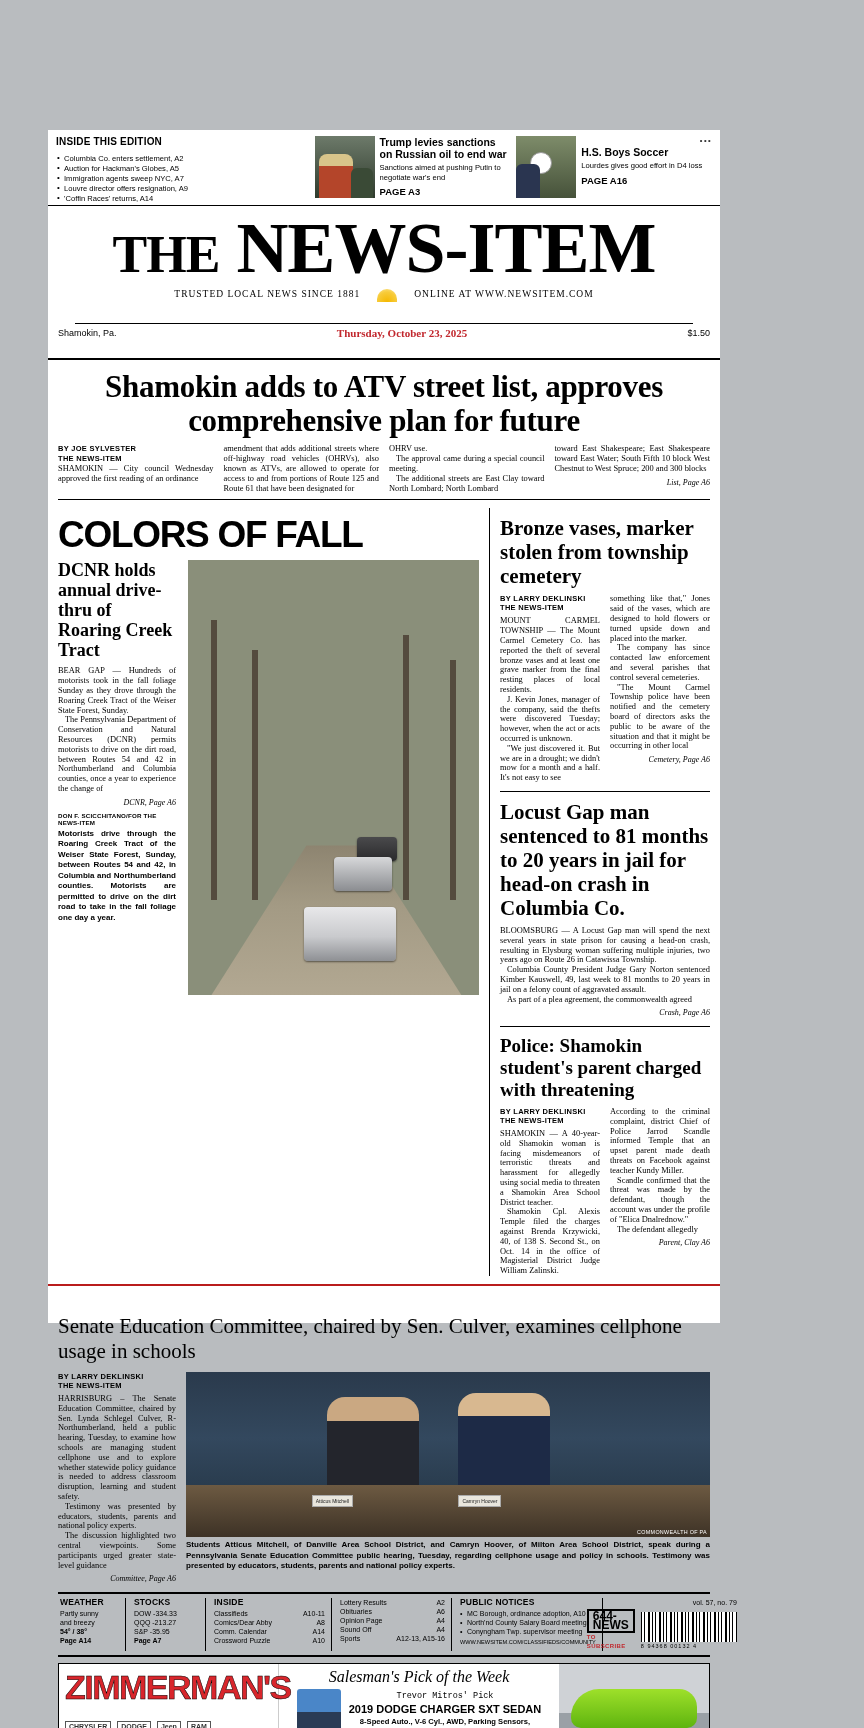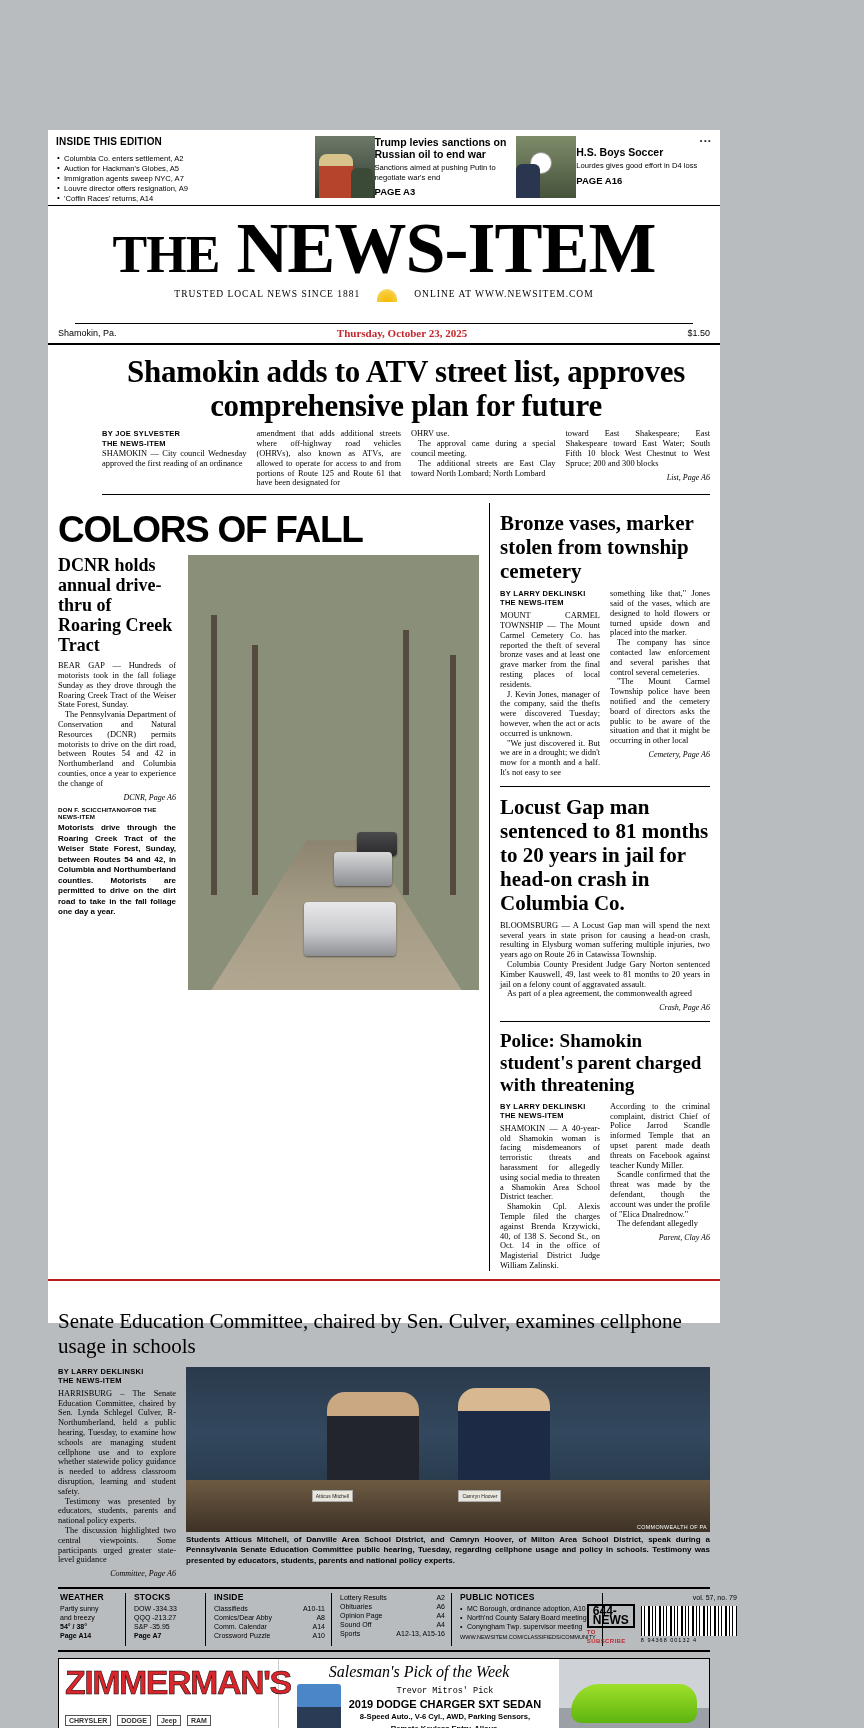--- a/index.html
+++ b/index.html
@@ -35,21 +35,21 @@
   }
   .teaser-list { list-style: none; margin:0; padding:0; }
   .teaser-list li {
     font-family: "Liberation Sans", sans-serif;
     font-size: 7.6px; line-height: 10px;
     padding-left: 8px; position: relative;
   }
   .teaser-list li:before {
     content: "•"; position: absolute; left: 1px; top: -1px; font-size: 8px;
   }
-  .teaser-item { width: 200px; display: flex; }
+  .teaser-item { width: 200px; display: flex; gap: 5px; }
   .teaser-thumb { width: 60px; height: 62px; flex: none; overflow: hidden; position: relative; }
   .teaser-txt { flex: 1; }
   .teaser-head {
     font-family: "Liberation Sans", sans-serif;
     font-weight: bold; font-size: 10.5px; line-height: 12px;
   }
   .teaser-sub {
     font-family: "Liberation Sans", sans-serif;
     font-size: 7.6px; line-height: 9.5px; margin-top: 3px;
   }
@@ -82,26 +82,26 @@
     width: 34px; height: 16px; position: relative; display:inline-block;
   }
   .sun:before {
     content:""; position:absolute; left: 7px; top: 3px; width: 20px; height: 13px;
     background: radial-gradient(circle at 50% 100%, #f5b800 0%, #f7cb3a 60%, #fde9a0 100%);
     border-radius: 10px 10px 0 0;
   }
   .dateline {
     display: flex; justify-content: space-between; align-items: center;
     font-family: "Liberation Sans", sans-serif;
-    font-size: 9px; padding: 3px 10px 4px 10px;
+    font-size: 9px; padding: 3px 10px 19px 10px;
     border-bottom: 2px solid #000;
   }
   .dateline .date { font-family:"Liberation Serif", serif; font-weight: bold; font-size: 11px; color: #c1272d; }
   
-  .lead { padding: 6px 10px 8px 10px; margin-left: 44px; }
+  .lead { padding: 6px 10px 8px 10px; }
   .lead h1 {
     font-family: "Liberation Serif", serif;
     font-weight: bold; font-size: 31px; line-height: 34px;
     text-align: center; margin: 4px 0 6px 0; letter-spacing: -.3px;
   }
   .byline {
     font-family: "Liberation Sans", sans-serif;
     font-weight: bold; font-size: 7.5px; letter-spacing: .3px;
   }
   .lead-cols {

